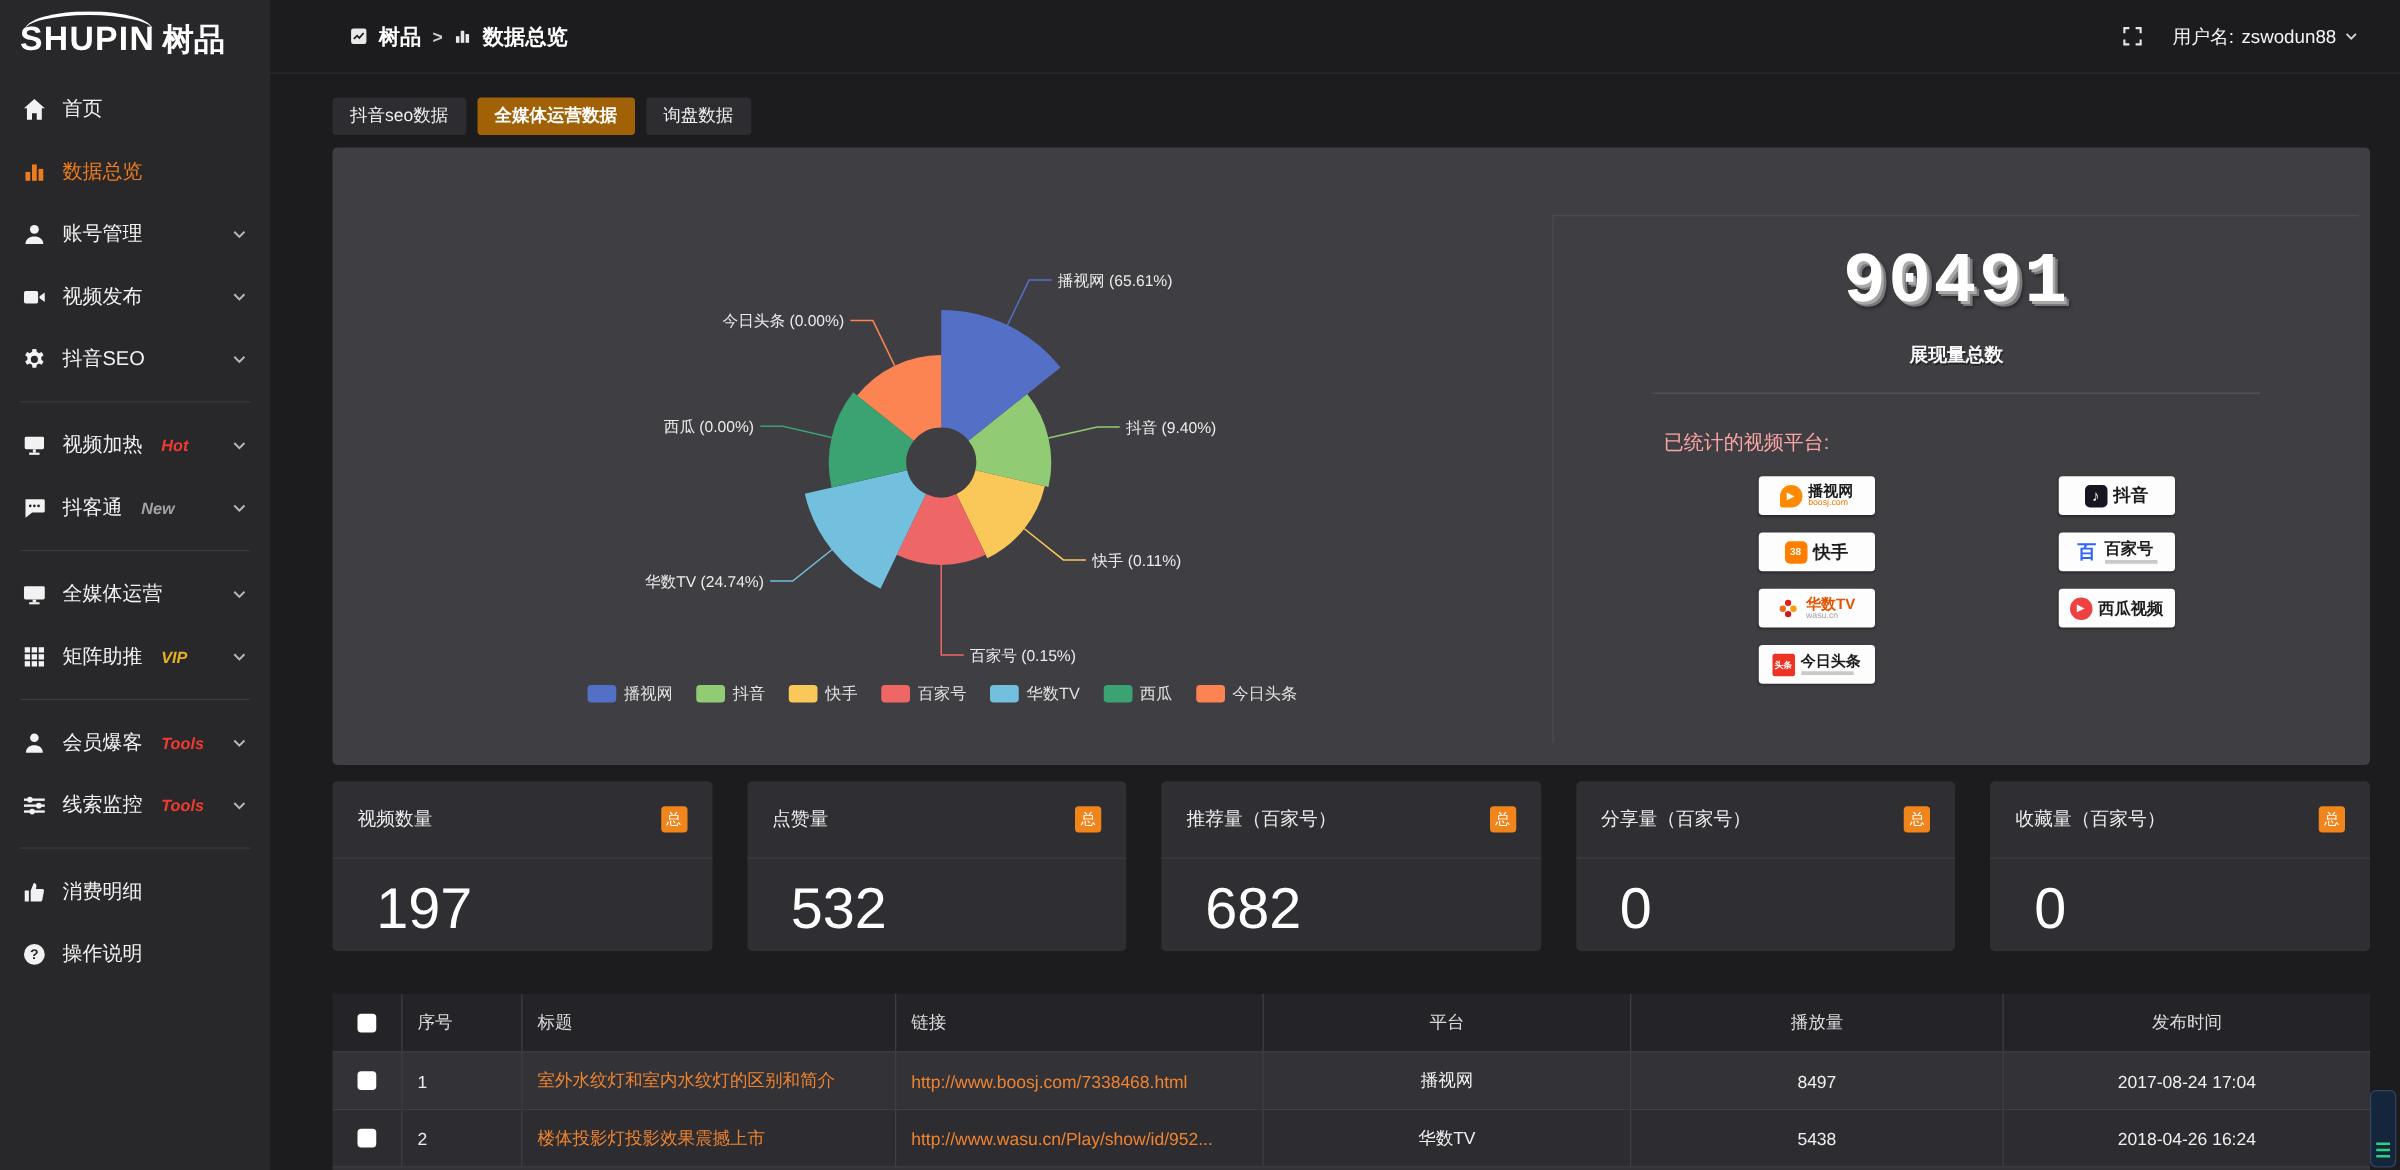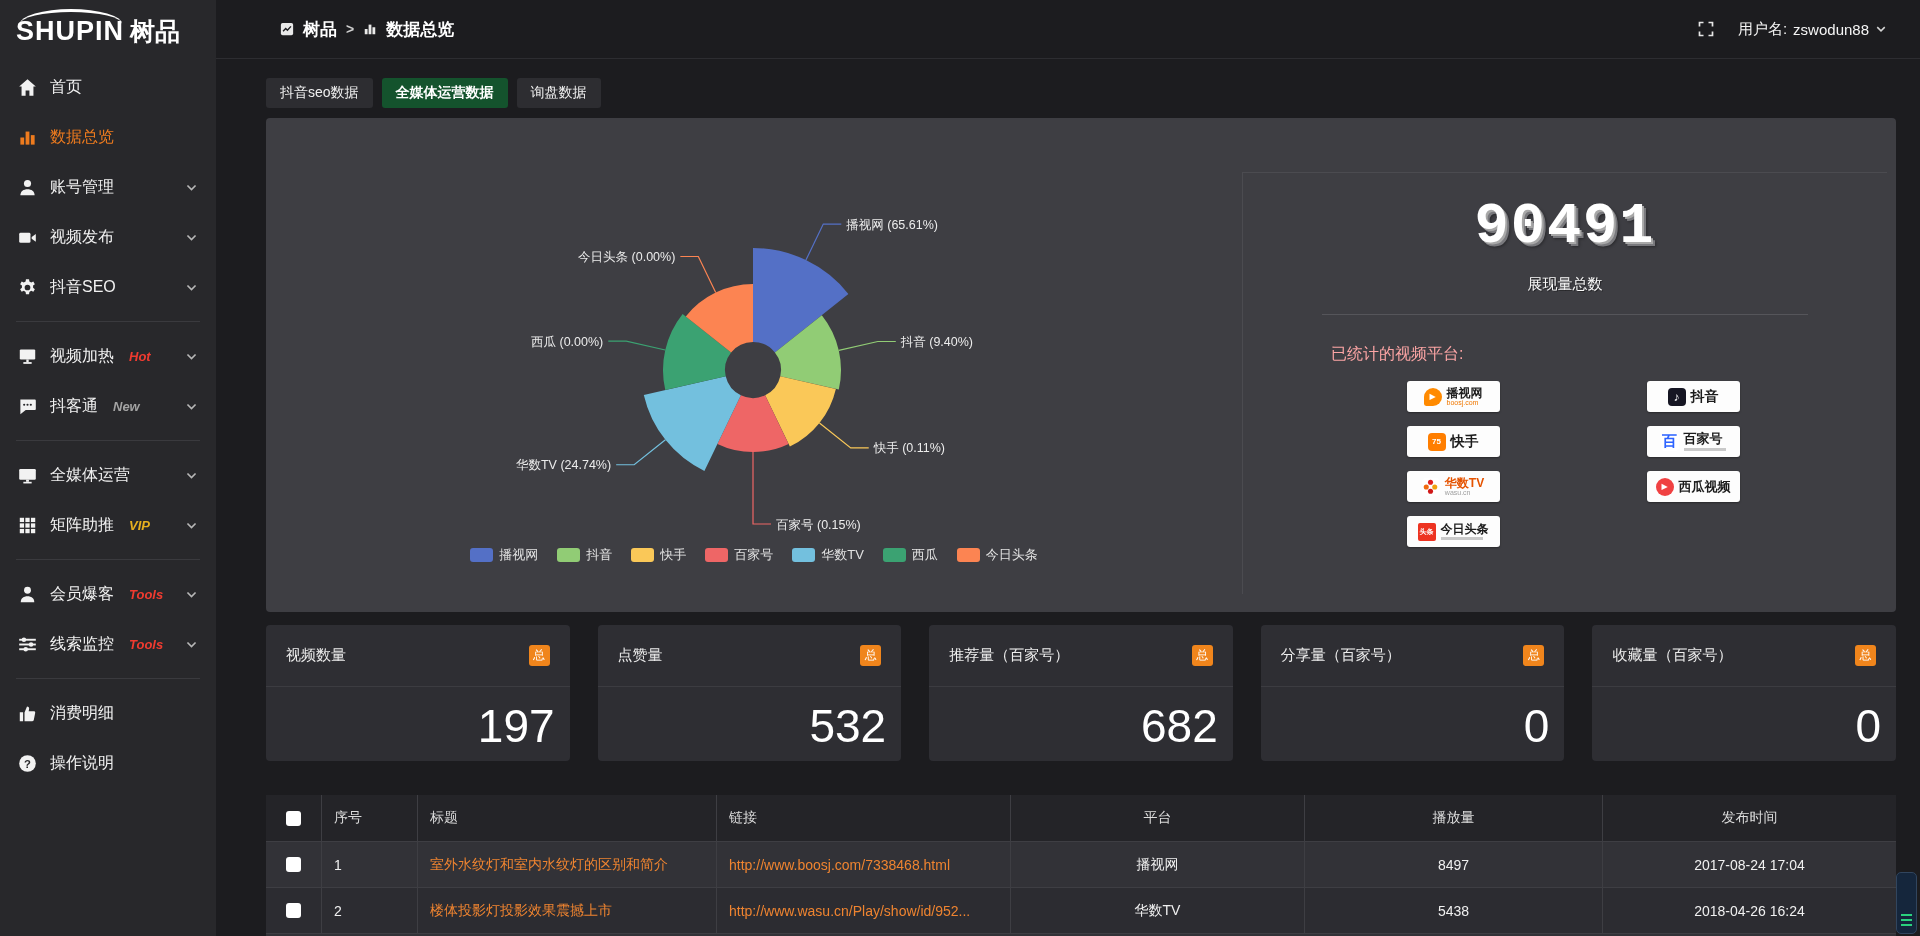--- a/index.html
+++ b/index.html
@@ -36,33 +36,33 @@
   .fs-icon svg { width:100%; height:100%; }
   .user-box { display:flex; align-items:center; gap:6px; cursor:pointer; }
   .user-chev { width:12px; height:12px; color:#d5d5d5; display:inline-flex; }
   .user-chev svg { width:100%; height:100%; }
 
   
   .content { padding:19px 24px 0 50px; }
   .tabs { display:flex; gap:9px; margin-bottom:10px; }
   .tab { height:30px; padding:0 14px; display:flex; align-items:center; font-size:14px;
     background:#2d2d31; color:#f0f0f0; border-radius:3px; cursor:pointer; }
-  .tab.active { background:#14532d; color:#fff; font-weight:bold; }
+  .tab.active { background:#a16207; color:#fff; font-weight:bold; }
 
   .chart-panel { position:relative; height:494px; background:#3e3e43; border-radius:4px; margin-bottom:13px; }
   .pie-wrap { position:absolute; left:0; top:0; width:976px; height:440px; }
   .legend { position:absolute; left:0; top:428px; width:976px; display:flex; justify-content:center; gap:19px; }
   .legend-item { display:flex; align-items:center; gap:6px; font-size:13px; color:#e2e2e2; cursor:pointer; }
   .legend-box { width:23px; height:14px; border-radius:3px; }
 
   .right-sec { position:absolute; left:976px; top:54px; width:645px; bottom:18px;
     border-left:1px solid #4b4b50; border-top:1px solid #4b4b50; }
   .big-number { margin-top:22px; text-align:center; font-size:57px; font-weight:bold; color:#fff;
     letter-spacing:2px; text-shadow:2px 2px 0 #a8a8a8, 4px 4px 0 #79797d, 5px 5px 3px rgba(0,0,0,.35);font-family:Liberation Mono, monospace; }
-  .big-label { margin-top:16px; text-align:center; font-size:15px; font-weight:normal; color:#fafafa;
+  .big-label { margin-top:16px; text-align:center; font-size:15px; font-weight:bold; color:#fafafa;
     text-shadow:1px 1px 0 rgba(0,0,0,.4); }
   .sum-divider { margin:20px auto 0; width:486px; border-top:1px solid #55555a; }
   .platforms-title { margin:29px 0 16px 88px; font-size:16px; color:#fca5a5; }
   .platforms { margin-left:90px; display:grid; grid-template-columns:240px 240px; row-gap:14px; }
   .pl-badge { justify-self:center; width:93px; height:31px; background:#fdfdfd; border-radius:3px;
     display:flex; align-items:center; justify-content:center; gap:5px; overflow:hidden;
     box-shadow:0 1px 2px rgba(0,0,0,.35); }
   .pl-sq { width:18px; height:18px; border-radius:4px; display:flex; align-items:center;
     justify-content:center; color:#fff; flex:none; }
   .pl-col { display:flex; flex-direction:column; line-height:1.05; align-items:flex-start; }
@@ -70,21 +70,21 @@
   .pl-sub { font-size:7px; }
   .gray-bar { width:42px; height:3px; background:#c9c9c9; margin-top:2px; }
 
   .cards { display:flex; gap:28px; margin-bottom:34px; }
   .card { flex:1; height:136px; background:#2e2e33; border-radius:4px; }
   .card-head { height:62px; display:flex; align-items:center; padding:0 20px;
     border-bottom:1px solid #3c3c41; }
   .card-label { font-size:15px; color:#ededed; }
   .card-badge { margin-left:auto; width:21px; height:21px; background:#f0851c; border-radius:3px;
     color:#fff; font-size:12px; display:flex; align-items:center; justify-content:center; }
-  .card-value { padding:12px 15px 0; font-size:46px; color:#fff;text-align:right; }
+  .card-value { padding:12px 35px 0; font-size:46px; color:#fff; }
 
   
   .tbl { width:100%; }
   .tbl-row { display:grid; grid-template-columns:56px 96px 299px 294px 294px 298px 1fr;
     height:46px; align-items:stretch; }
   .tbl-head { background:#242428; color:#dcdcdc; }
   .tbl-row.odd { background:#323237; }
   .tbl-row.even { background:#2c2c31; }
   .tbl-row + .tbl-row { border-top:1px solid #3e3e43; }
   .cell { display:flex; align-items:center; padding:0 12px; font-size:14px;
@@ -415,21 +415,21 @@
                 <i class="pl-sub" style="color: rgb(240, 120, 0); font-style: normal;">boosj.com</i>
               </span>
             </div>
             <div class="pl-badge">
               <span class="pl-sq" style="background: rgb(22, 22, 35); font-size: 12px;">♪</span>
               <span class="pl-col">
                 <b class="pl-name" style="font-size: 14px;">抖音</b>
               </span>
             </div>
             <div class="pl-badge">
-              <span class="pl-sq" style="background: rgb(255, 126, 0); font-size: 8px; font-weight: bold;">75</span>
+              <span class="pl-sq" style="background: rgb(255, 126, 0); font-size: 8px; font-weight: bold;">38</span>
               <span class="pl-col">
                 <b class="pl-name" style="font-size: 14px;">快手</b>
               </span>
             </div>
             <div class="pl-badge">
               <span class="pl-sq" style="background: rgb(255, 255, 255); color: rgb(45, 99, 255); font-size: 15px; font-weight: bold;">百</span>
               <span class="pl-col">
                 <b class="pl-name" style="font-size: 13px;">百家号</b>
                 <span class="gray-bar"></span>
               </span>

